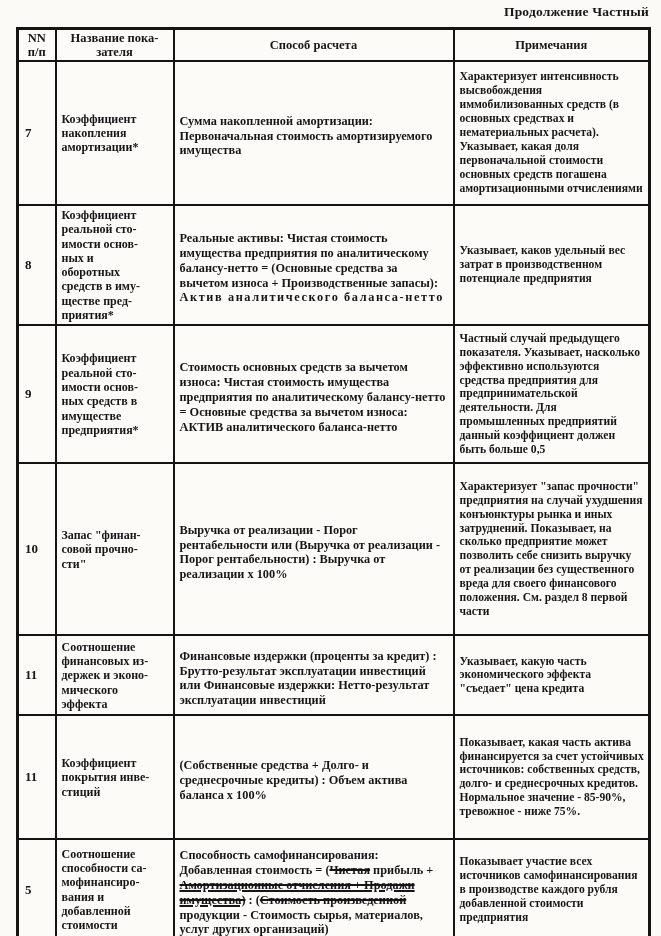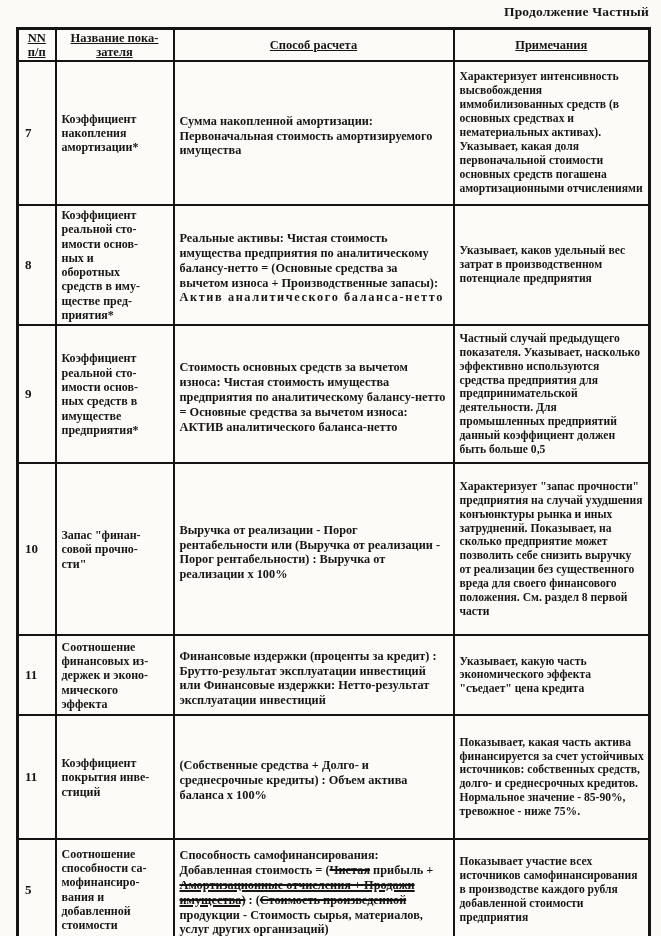--- a/index.html
+++ b/index.html
@@ -43,21 +43,21 @@
     padding:2px 18px 2px 5px;
   }
   td.method{
     font-size:12.3px;line-height:14.8px;
     padding:8px 6px 2px 5px;
   }
   td.note{
     font-size:11.6px;line-height:13.9px;
     padding:2px 4px 2px 5px;
   }
-  tr.hdr{height:16px;text-decoration:underline;}
+  tr.hdr{height:16px;}
   tr.r7{height:144px;}
   tr.r8{height:120px;}
   tr.r9{height:138px;}
   tr.r10{height:172px;}
   tr.r11{height:80px;}
   tr.r12{height:124px;}
   tr.r13{height:94px;}
   .spaced{letter-spacing:1.6px;}
   .scrib{text-decoration:line-through;text-decoration-thickness:2px;}
   .strike-ul{text-decoration:underline line-through;text-decoration-thickness:1.5px;}
@@ -84,21 +84,21 @@
     <th>Способ расчета</th>
     <th>Примечания</th>
   </tr>
 
   <tr class="r7">
     <td class="num">7</td>
     <td class="name">Коэффициент
 накопления
 амортизации*</td>
     <td class="method">Сумма накопленной амортизации: Первоначальная стоимость амортизируемого имущества</td>
-    <td class="note">Характеризует интенсивность высвобождения иммобилизованных средств (в основных средствах и нематериальных активах). Указывает, какая доля первоначальной стоимости основных средств погашена амортизационными отчислениями</td>
+    <td class="note">Характеризует интенсивность высвобождения иммобилизованных средств (в основных средствах и нематериальных расчета). Указывает, какая доля первоначальной стоимости основных средств погашена амортизационными отчислениями</td>
   </tr>
 
   <tr class="r8">
     <td class="num">8</td>
     <td class="name">Коэффициент
 реальной сто-
 имости основ-
 ных и
 оборотных
 средств в иму-

